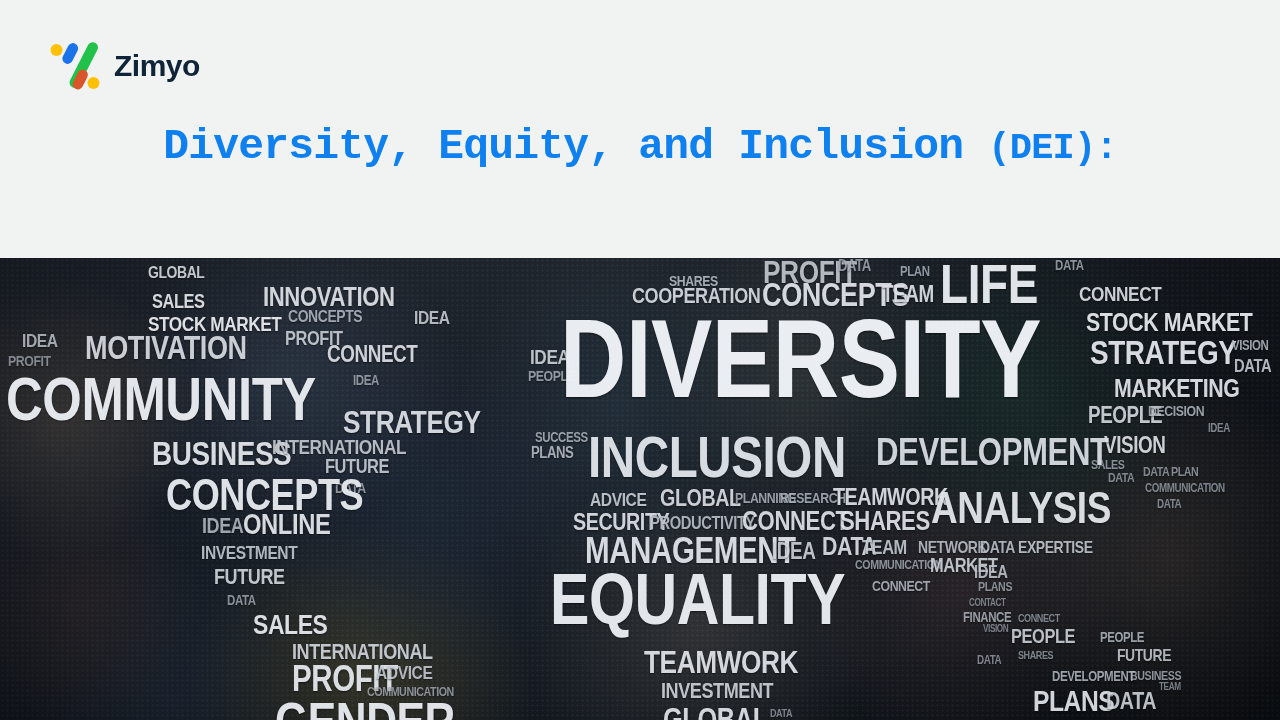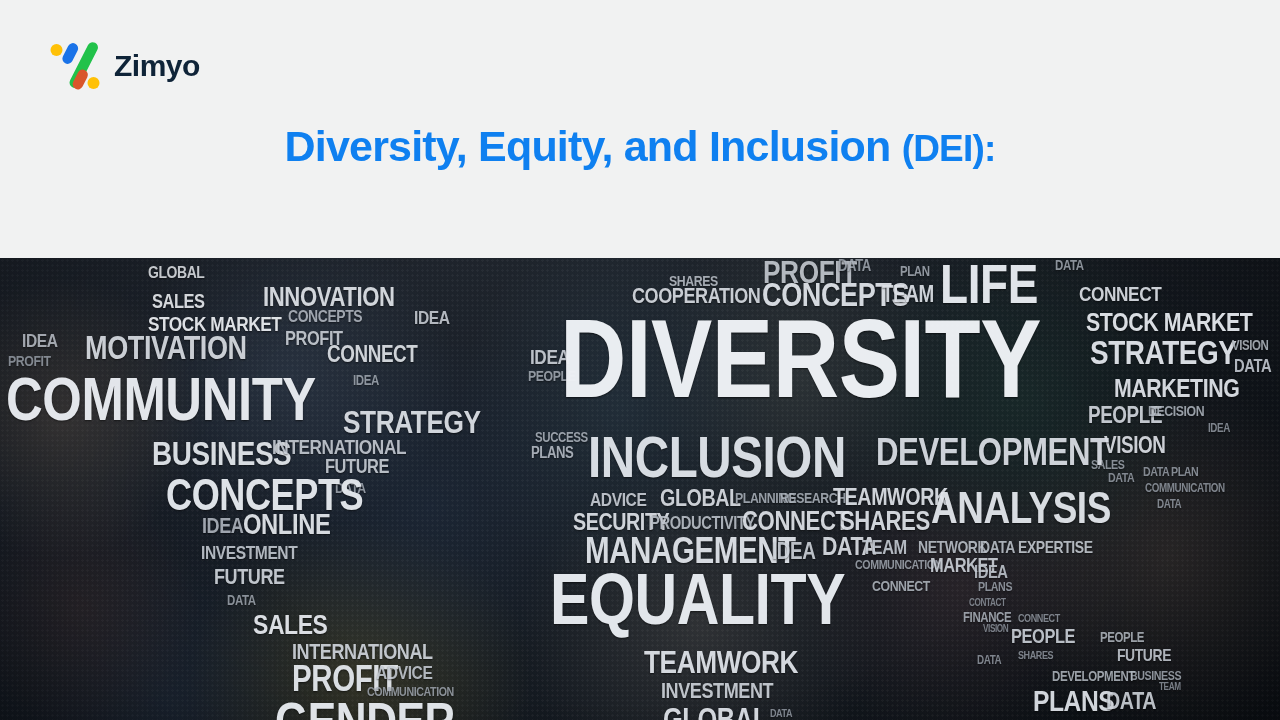--- a/index.html
+++ b/index.html
@@ -58,21 +58,21 @@
     top: 122px;
     width: 1280px;
     text-align: center;
   }
 
   .title-line {
     font-weight: 700;
     line-height: 1.16;
     letter-spacing: -0.8px;
     white-space: nowrap;
-    font-family: Liberation Sans, sans-serif;
+    font-family: Liberation Mono, monospace;
   }
 
   #title-line-1 {
     font-size: 43px;
     color: #0f80f0;
   }
   #title-line-1 .abbr {
     font-size: 37px;
   }
 

